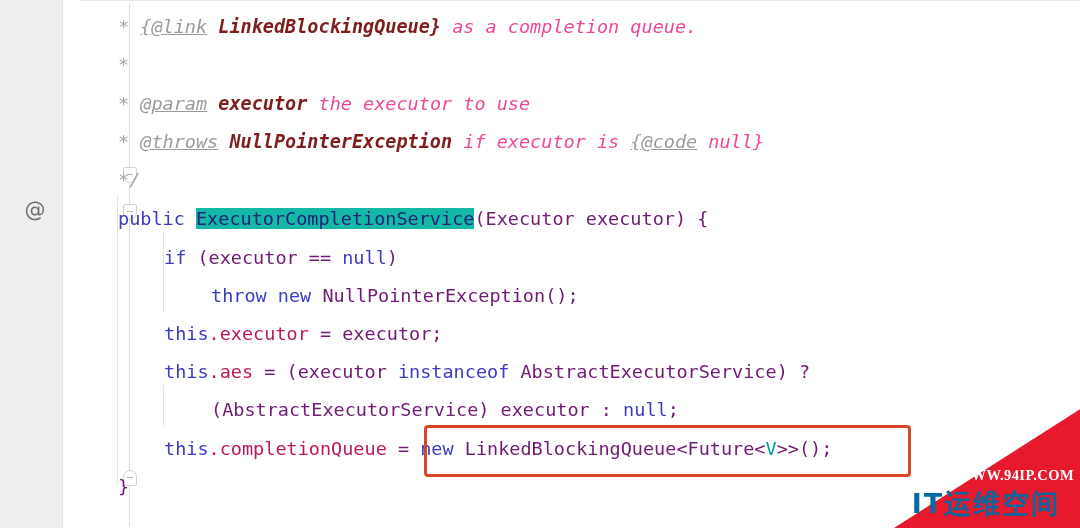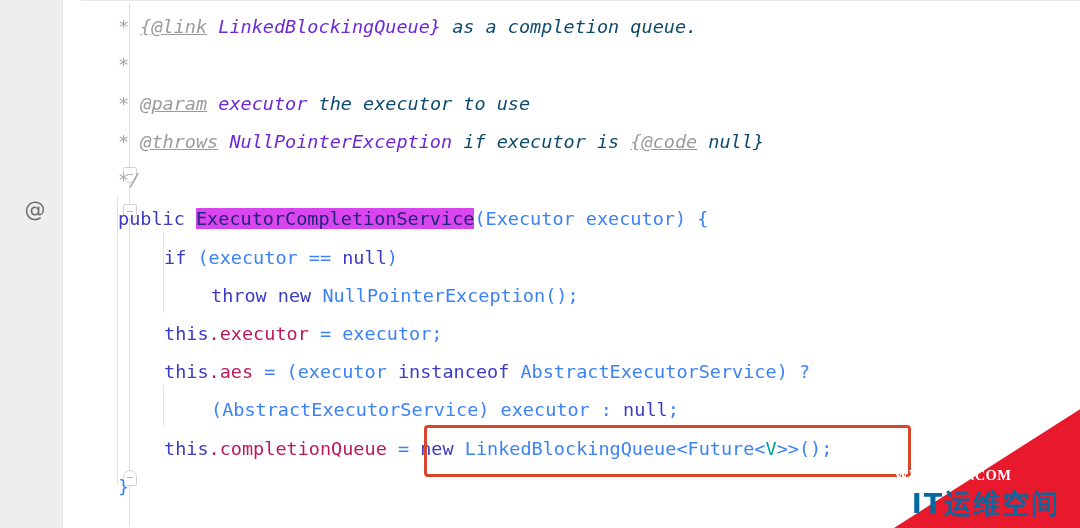--- a/index.html
+++ b/index.html
@@ -97,31 +97,31 @@
 
   
   .indent-guide {
     position: absolute;
     width: 1px;
     background: #e4e4e4;
   }
 
   
   .kw       { color: #3b3bc4; }   
-  .plain    { color: #3b82f6; }   
+  .plain    { color: #701a75; }   
   .field    { color: #be185d; }   
   .typevar  { color: #00a0a0; }   
-  .cmt      { color: #0c4a6e; font-style: italic; }          
+  .cmt      { color: #ec4899; font-style: italic; }          
   .cmt-tag  { color: #9a9a9a; font-style: italic; text-decoration: underline; }
-  .cmt-b    { color: #6d28d9; font-style: italic; font-weight: normal; }
+  .cmt-b    { color: #7f1d1d; font-style: italic; font-weight: bold; }
   .cmt-star { color: #a6a6a6; font-style: italic; }
 
   
   .hl {
-    background: #d946ef;
+    background: #14b8a6;
     color: #232377;
   }
 
   
   .callout {
     position: absolute;
     left: 424px; top: 425px;
     width: 487px; height: 52px;
     border: 3px solid #d9472b;
     border-radius: 4px;
@@ -139,21 +139,21 @@
   .wm-tri {
     position: absolute;
     inset: 0;
     background: #e8192c;
     clip-path: polygon(100% 10%, 100% 100%, 0% 100%);
   }
   .wm-url {
     position: absolute;
     left: 0; right: 6px;
     bottom: 44px;
-    text-align: left;
+    text-align: right;
     color: #ffffff;
     font-family: "Liberation Serif", serif;
     font-weight: bold;
     font-size: 14.5px;
     letter-spacing: 0.4px;
     white-space: nowrap;
   }
   .wm-cn {
     position: absolute;
     left: 0; right: 2px;

